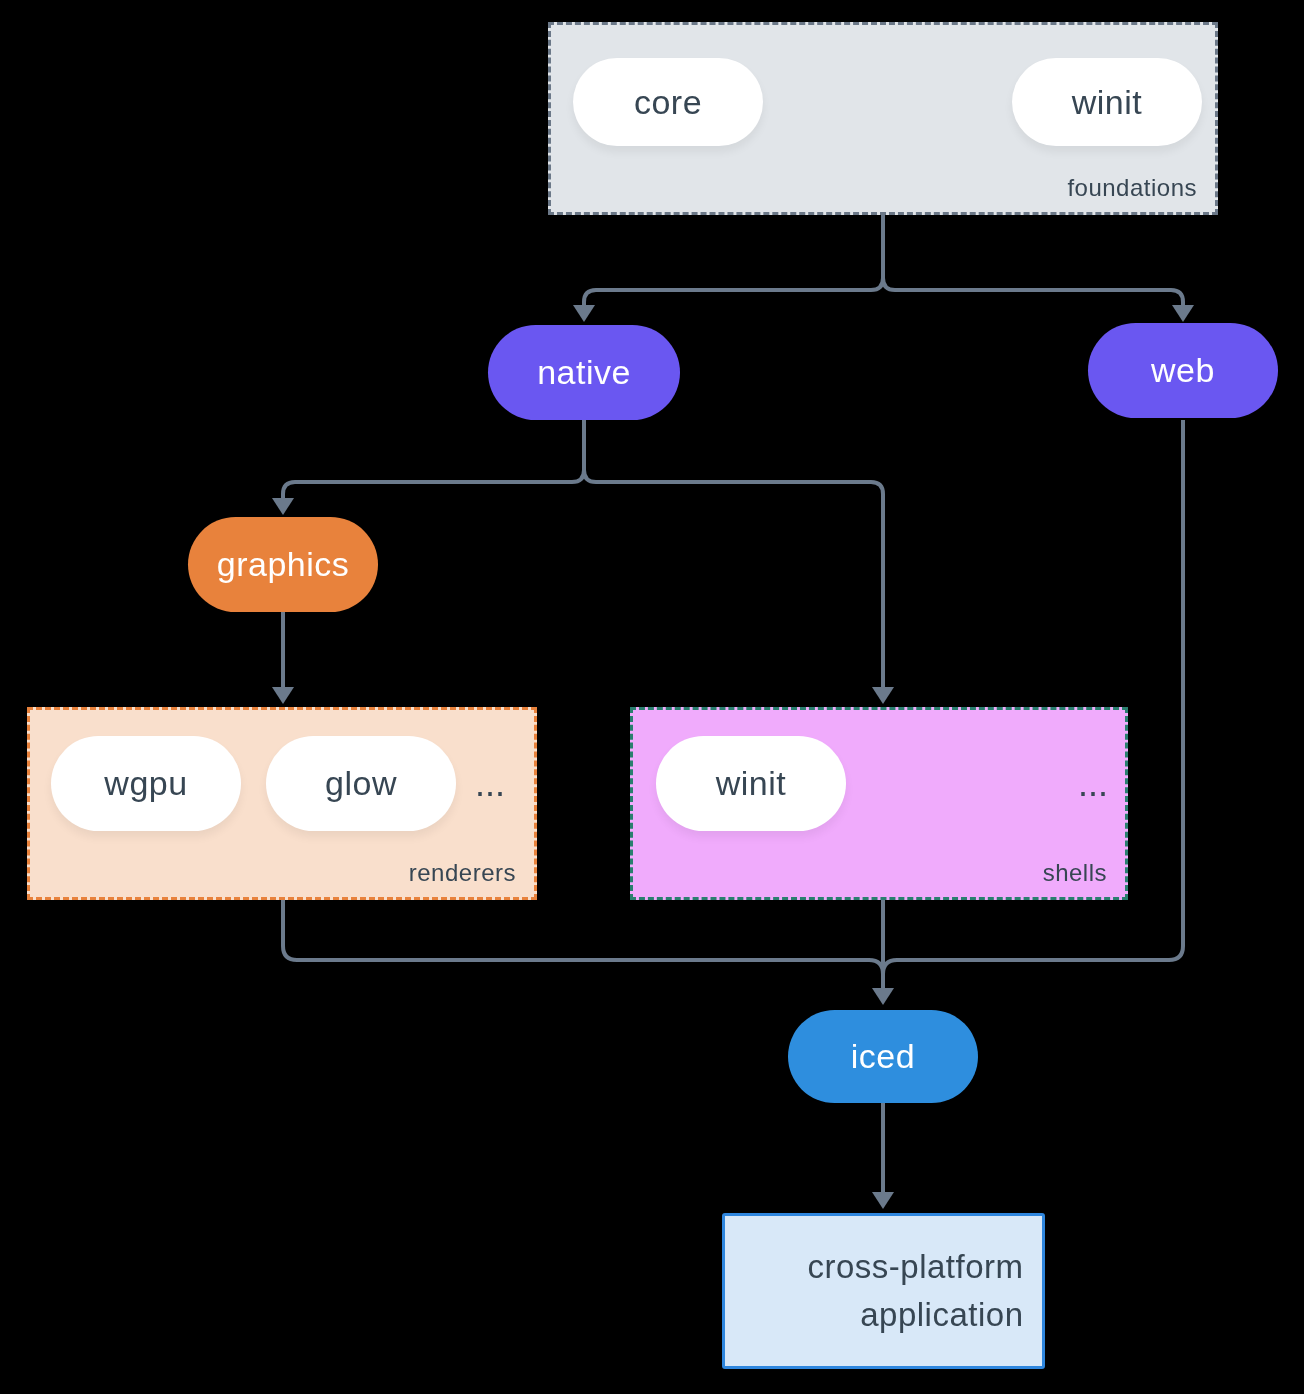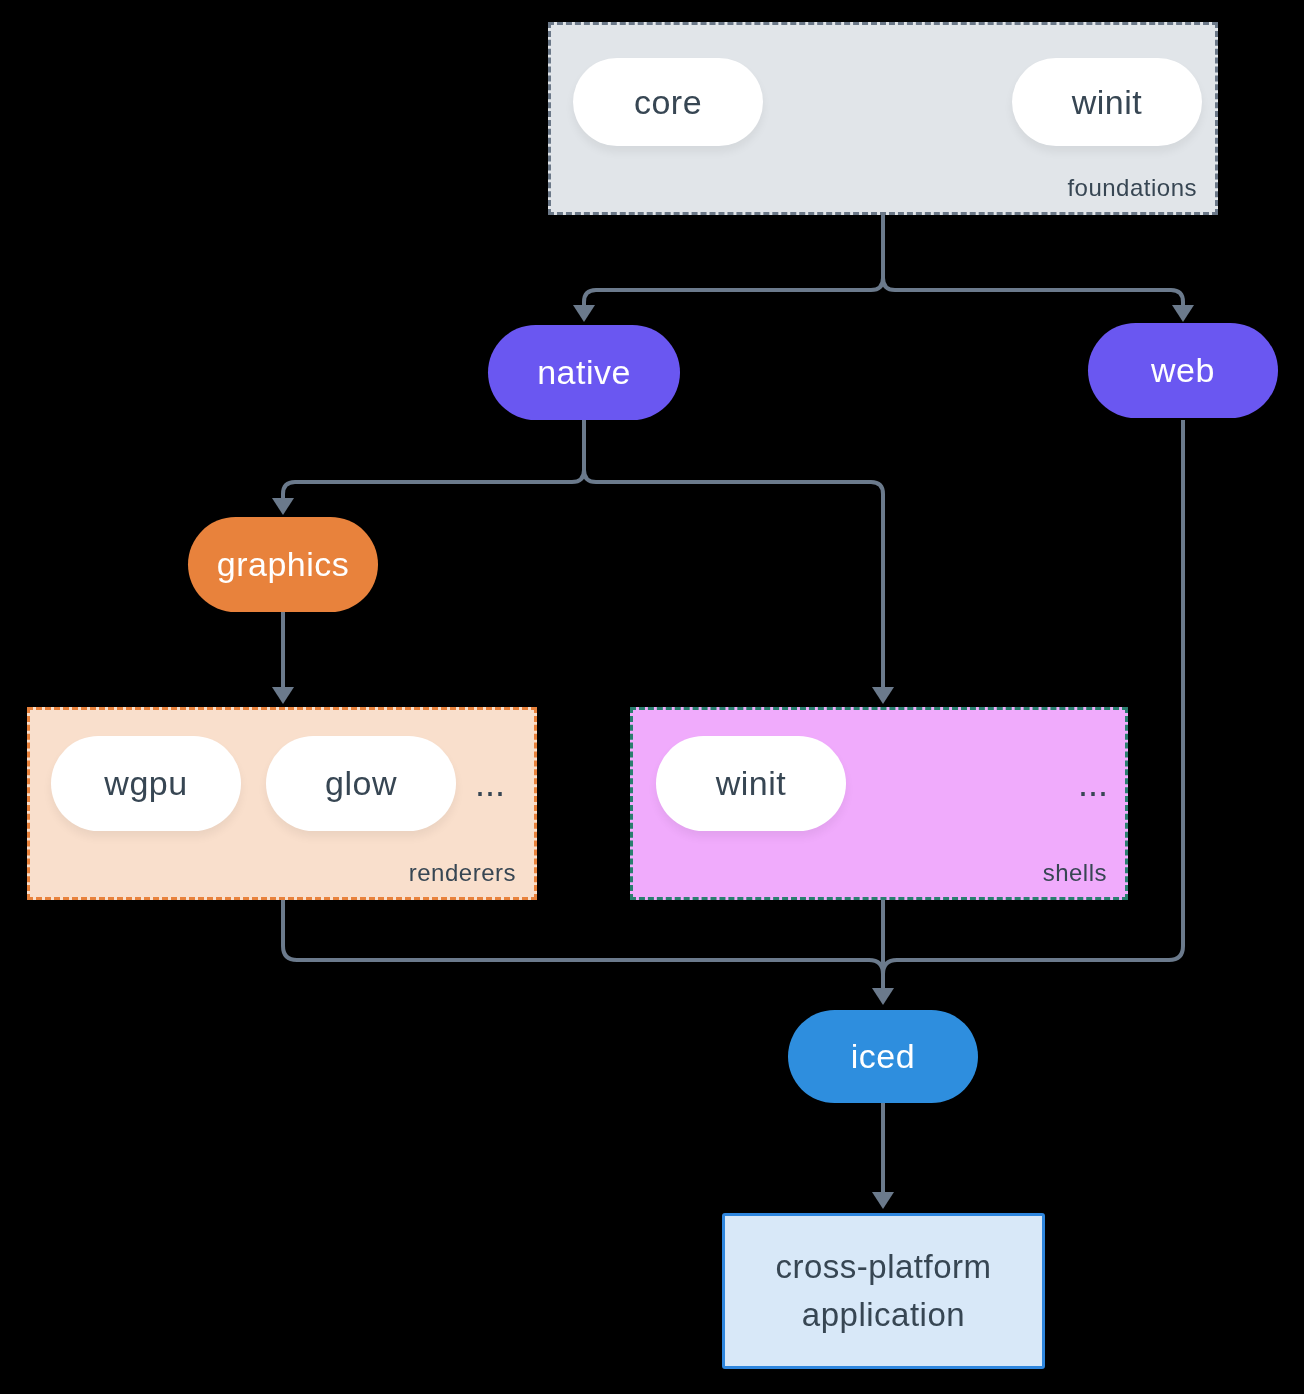--- a/index.html
+++ b/index.html
@@ -36,21 +36,21 @@
               font-size:36px; color:#374653; }
 
   
   #n-native   { left:488px;  top:325px;  width:192px; height:95px; background:#6a57f1; }
   #n-web      { left:1088px; top:323px;  width:190px; height:95px; background:#6a57f1; }
   #n-graphics { left:188px;  top:517px;  width:190px; height:95px; background:#e8823c; }
   #n-iced     { left:788px;  top:1010px; width:190px; height:93px; background:#2e8ede; }
 
   #n-app { position:absolute; left:722px; top:1213px; width:323px; height:156px;
            background:#d8e8f8; border:3px solid #2e86de; box-sizing:border-box;
-           display:flex; align-items:center; justify-content:center; text-align:center;
+           display:flex; align-items:center; justify-content:center; text-align:right;
            color:#374653; font-size:33px; line-height:48px; letter-spacing:0.5px; border-radius:3px; }
   #n-app .app-text { width:280px; }
 
   .edge { stroke:#6b7a8c; stroke-width:4; fill:none; }
   .arrow { fill:#6b7a8c; stroke:none; }
 </style>
 </head>
 <body>
 
 <div class="canvas">

